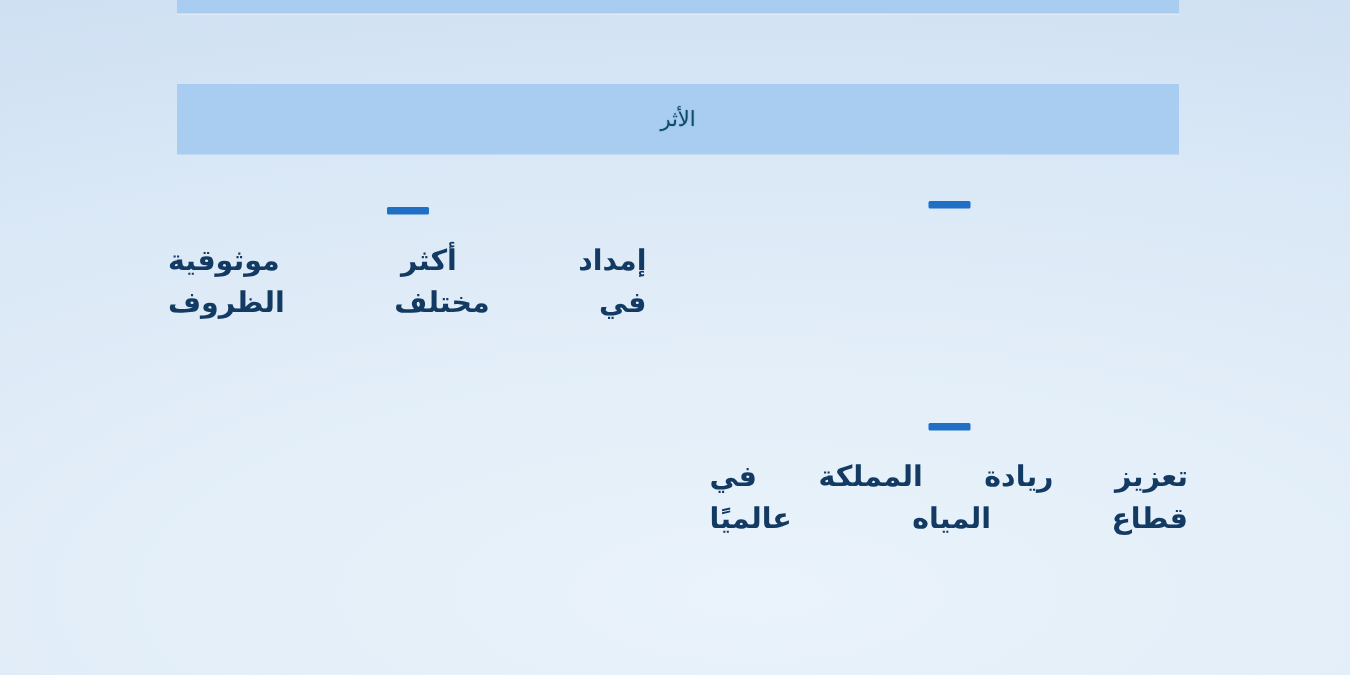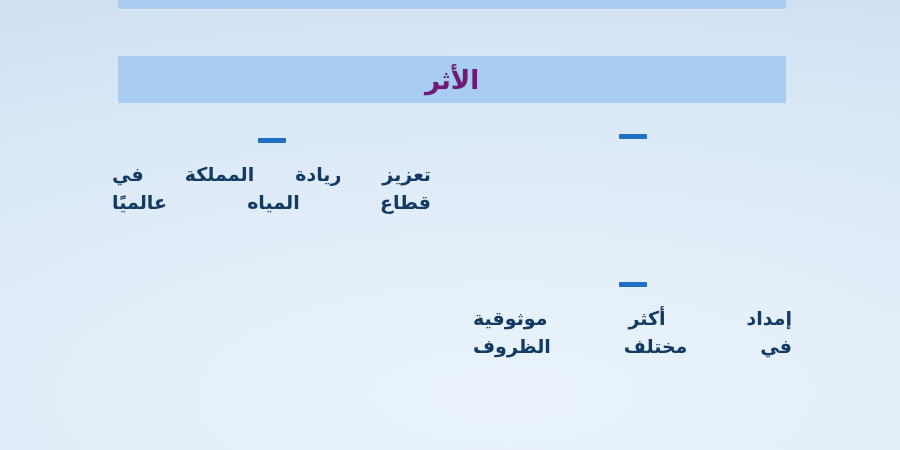--- a/index.html
+++ b/index.html
@@ -43,23 +43,23 @@
     left: 118px;
     top: 56px;
     width: 668px;
     height: 47px;
     background: #a8cdf0;
     display: flex;
     align-items: center;
     justify-content: center;
   }
   .title-band .title-text {
-    color: #701a75;
-    font-size: 26px;
-    font-weight: bold;
+    color: #0c4a6e;
+    font-size: 14px;
+    font-weight: normal;
     letter-spacing: 0;
     line-height: 1;
     text-shadow: 0 0 1px rgba(20,52,95,0.35);
   }
 
   
   .impact-grid {
     position: absolute;
     left: 112px;
     top: 128px;
@@ -119,24 +119,24 @@
 
   <div class="impact-grid">
 
     <div class="impact-item row-1">
       <div class="dash"></div>
     </div>
 
 
     <div class="impact-item row-2">
       <div class="dash"></div>
-      <div class="impact-text">تعزيز ريادة المملكة في
-قطاع المياه عالميًا</div>
+      <div class="impact-text">إمداد أكثر موثوقية
+في مختلف الظروف</div>
     </div>
 
     <div class="impact-item row-2">
       <div class="dash"></div>
-      <div class="impact-text">إمداد أكثر موثوقية
-في مختلف الظروف</div>
+      <div class="impact-text">تعزيز ريادة المملكة في
+قطاع المياه عالميًا</div>
     </div>
 
   </div>
 </div>
 
 </body></html>

